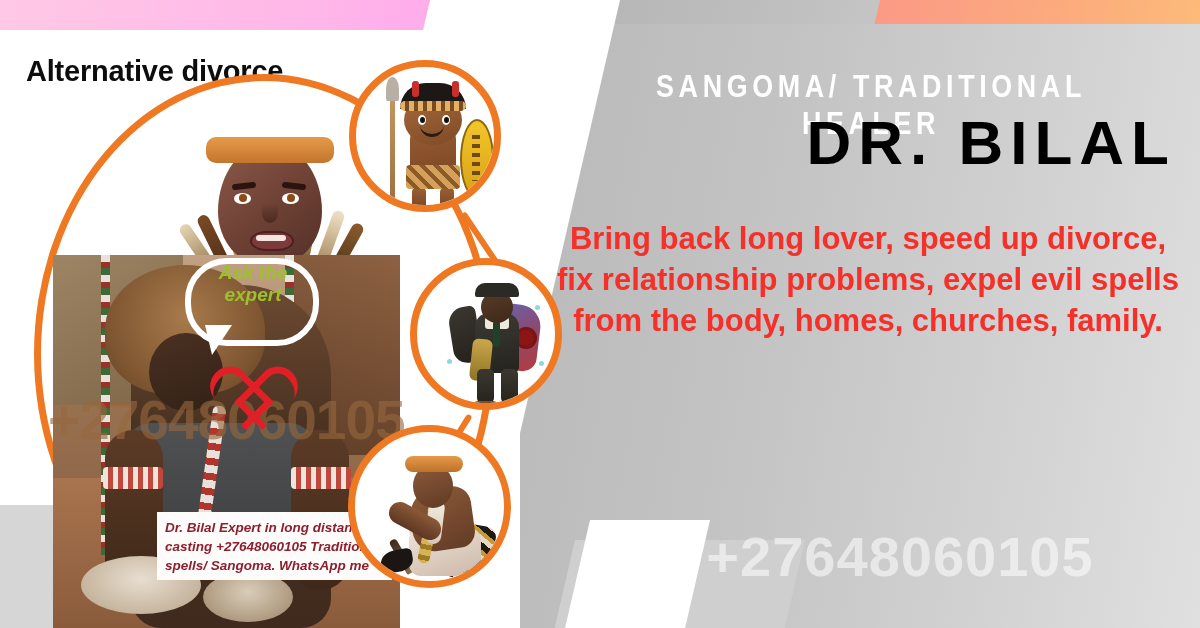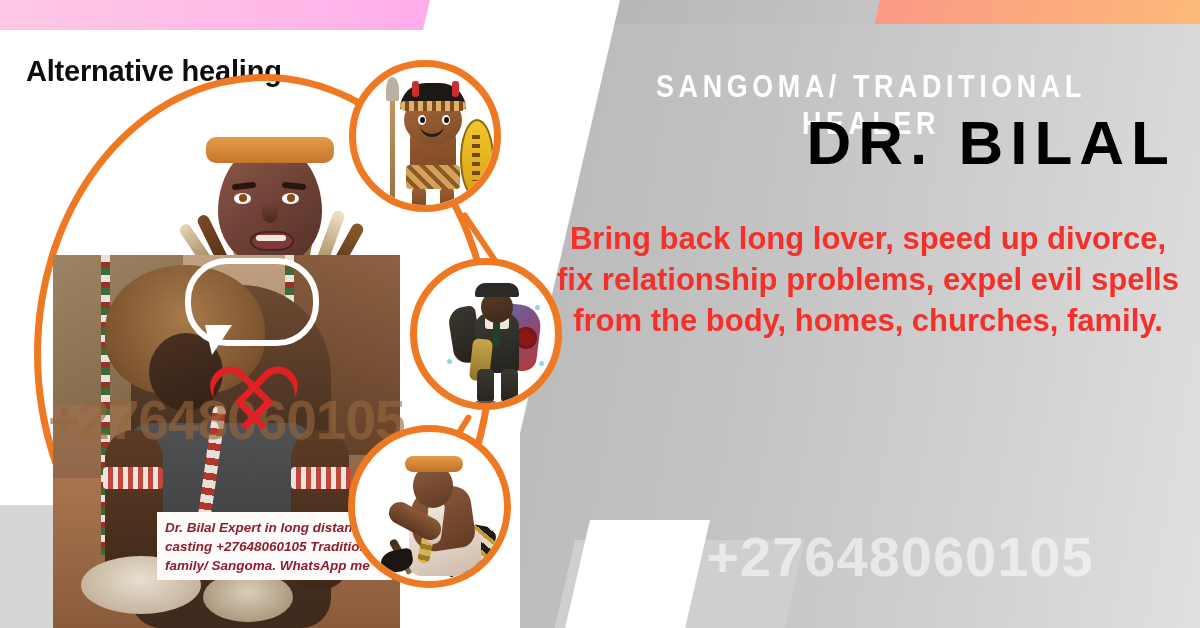--- a/index.html
+++ b/index.html
@@ -319,21 +319,21 @@
   <div class="topbar-pink"></div>
   <div class="topbar-grey"></div>
   <div class="topbar-orange"></div>
 
   <div class="grey-panel"></div>
   <div class="wedge-grey-bottom"></div>
   <div class="wedge-white"></div>
   <div class="wedge-white-lower"></div>
   <div class="bottom-left-grey"></div>
 
-  <div class="alt-heal">Alternative healing</div>
+  <div class="alt-heal">Alternative divorce</div>
 
   <div class="big-arc"></div>
 
   <div class="illus-man">
     <div class="feather" style="left:40px;height:60px;background:linear-gradient(180deg,#e5d6b4,#8a6a3c);transform:rotate(-34deg);"></div>
     <div class="feather" style="left:54px;height:66px;background:linear-gradient(180deg,#7a4a24,#4b2c16);transform:rotate(-26deg);"></div>
     <div class="feather" style="left:70px;height:74px;background:linear-gradient(180deg,#efe2c4,#9a7a4a);transform:rotate(-16deg);"></div>
     <div class="feather" style="left:88px;height:78px;background:linear-gradient(180deg,#d8c49a,#7d5c30);transform:rotate(-7deg);"></div>
     <div class="feather" style="left:106px;height:80px;background:linear-gradient(180deg,#f3e8cf,#a8884f);transform:rotate(2deg);"></div>
     <div class="feather" style="left:124px;height:76px;background:linear-gradient(180deg,#c9ae7e,#6d4d24);transform:rotate(11deg);"></div>
@@ -373,27 +373,28 @@
     <div class="ph-neck"></div>
     <div class="ph-bowl"></div>
     <div class="ph-pot"></div>
   </div>
 
   <div class="photo-wm">+27648060105</div>
 
   <div class="bubble"></div>
   <div class="bubble-tail"></div>
   <div class="bubble-tail-in"></div>
+  <div class="bubble-text">Ask the expert</div>
 
   <div class="heart"></div>
 
   <div class="caption">
     <div class="caption-text">Dr. Bilal Expert in long distance</div>
     <div class="caption-text">casting +27648060105 Traditional</div>
-    <div class="caption-text">family/ Sangoma. WhatsApp me</div>
+    <div class="caption-text">spells/ Sangoma. WhatsApp me</div>
   </div>
 
   <div class="connector conn1"></div>
   <div class="connector conn2"></div>
 
   <div class="circ circ1">
     <div class="w-shadow"></div>
     <div class="w-spear"></div>
     <div class="w-spearhead"></div>
     <div class="w-shield">

